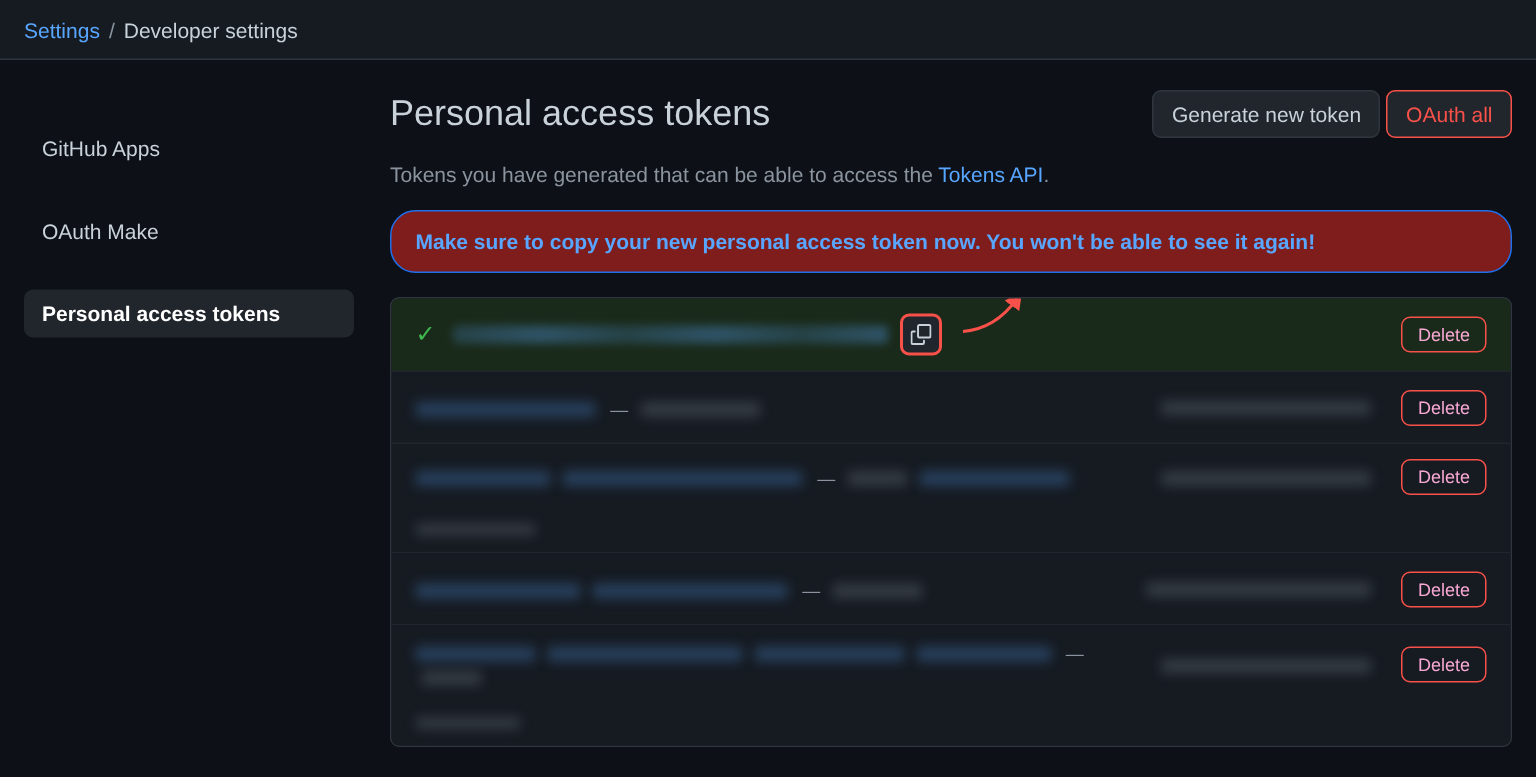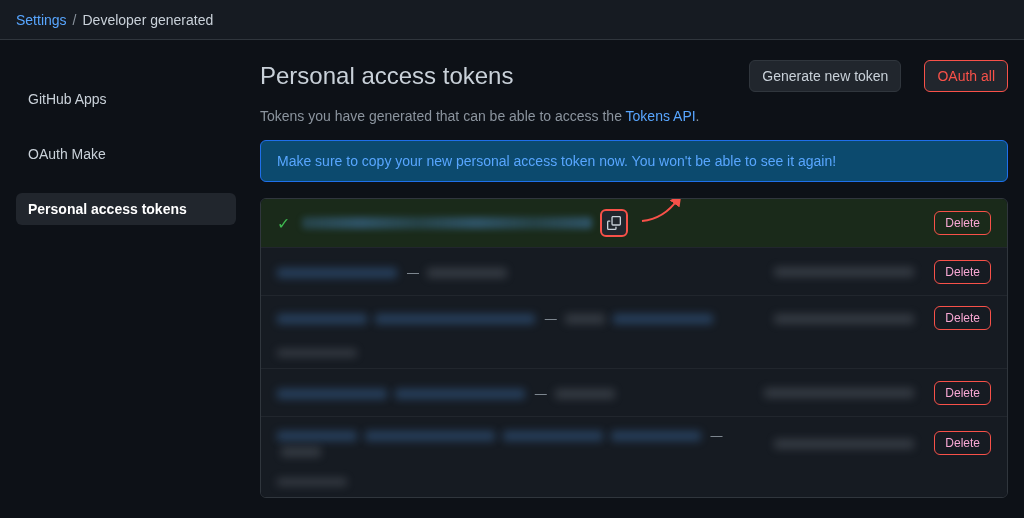--- a/index.html
+++ b/index.html
@@ -81,21 +81,21 @@
       justify-content: space-between;
       margin-bottom: 16px;
     }
     .page-title {
       font-size: 24px;
       font-weight: 400;
       color: #c9d1d9;
     }
     .header-buttons {
       display: flex;
-      gap: 23px;
+      gap: 4px;
       align-items: center;
     }
     .btn {
       padding: 5px 12px;
       border-radius: 6px;
       font-size: 14px;
       cursor: pointer;
       border: 1px solid;
       font-weight: 500;
       line-height: 20px;
@@ -128,26 +128,27 @@
       margin-bottom: 16px;
     }
     .description a {
       color: #58a6ff;
       text-decoration: none;
     }
 
     
     .alert-banner {
       border: 1px solid #1f6feb;
-      border-radius: 6px;
-      background-color: #0c4a6e;
+      border-radius: 17px;
+      background-color: #7f1d1d;
       padding: 12px 16px;
       margin-bottom: 16px;
       color: #58a6ff;
       font-size: 14px;
+      font-weight: bold;
     }
 
     
     .tokens-list {
       border: 1px solid #30363d;
       border-radius: 6px;
       overflow: hidden;
     }
 
     .token-row {
@@ -249,21 +250,21 @@
       padding-left: 0;
     }
   </style>
 </head>
 <body>
 
 <div class="top-nav">
   <div class="top-nav-breadcrumb">
     <a href="#">Settings</a>
     <span class="separator">/</span>
-    <span class="current">Developer generated</span>
+    <span class="current">Developer settings</span>
   </div>
 </div>
 
 <div class="main-layout">
 
   <nav class="sidebar">
     <a class="sidebar-item">GitHub Apps</a>
     <a class="sidebar-item">OAuth Make</a>
     <a class="sidebar-item active">Personal access tokens</a>
   </nav>

